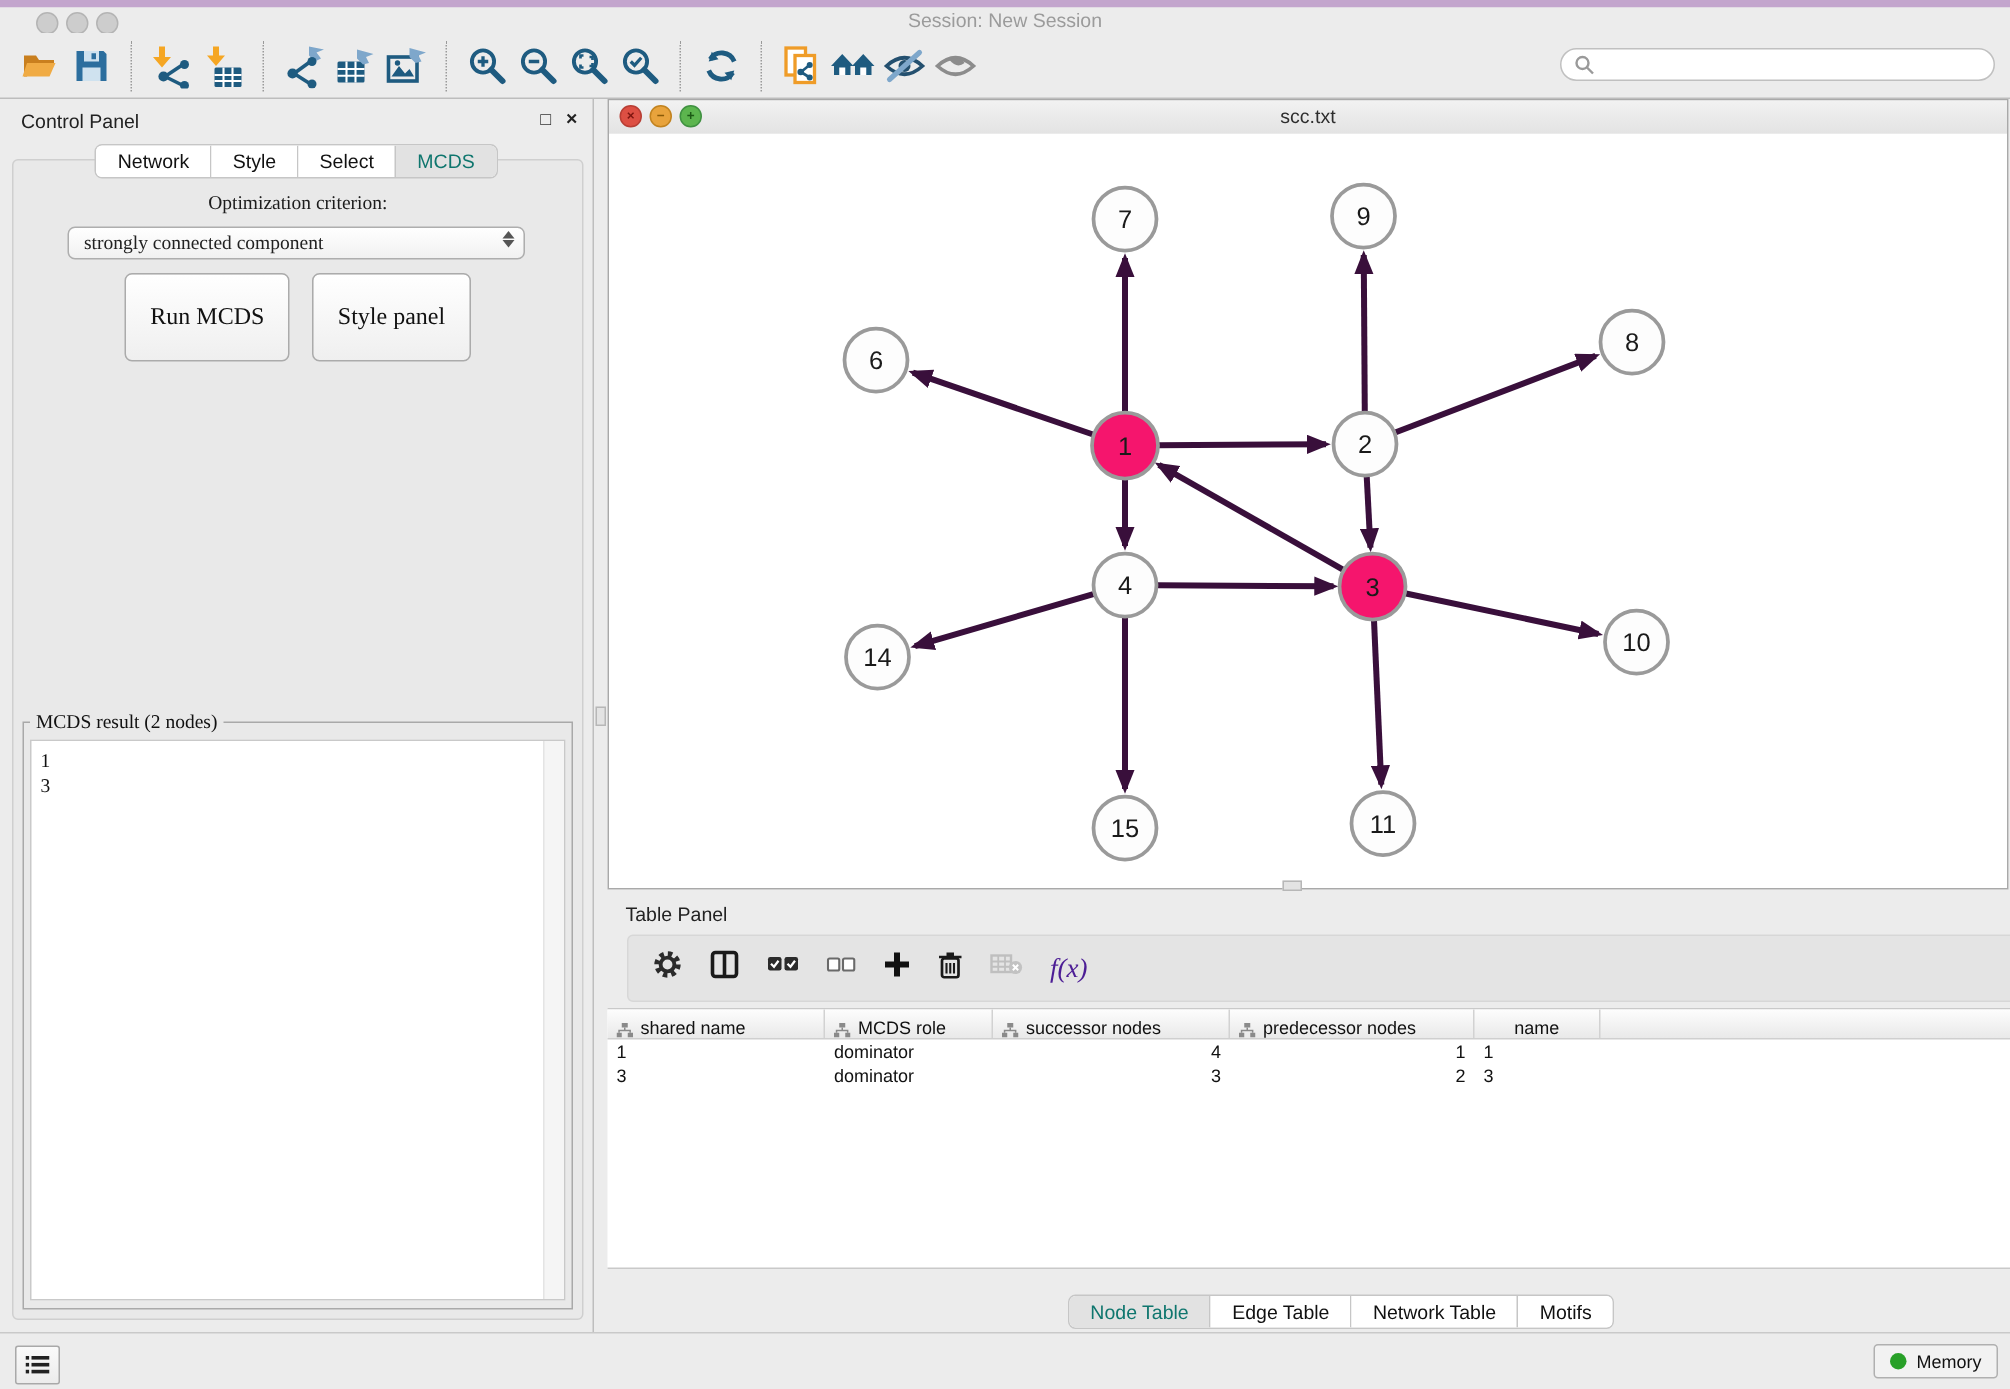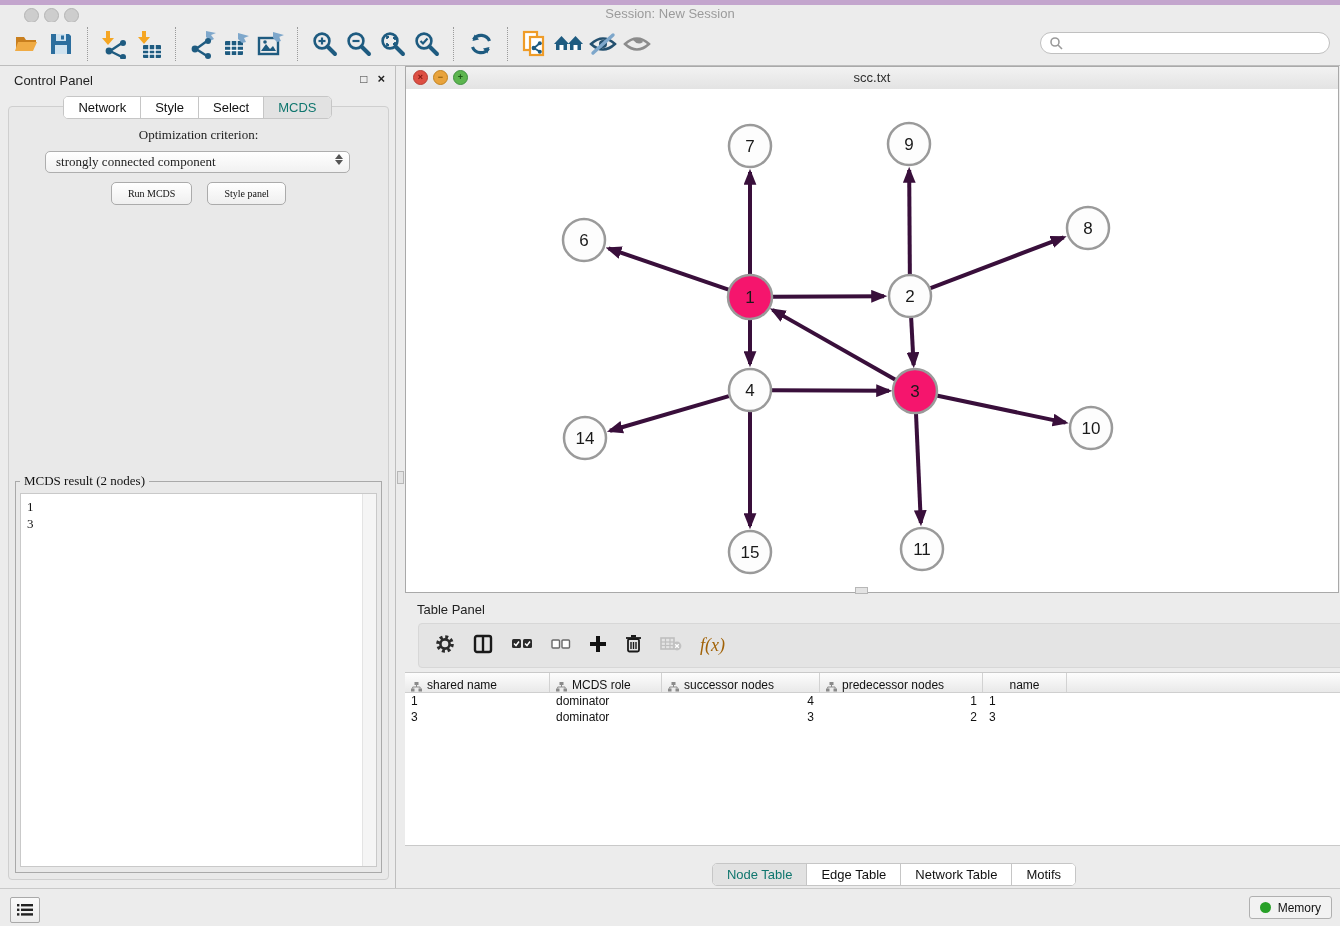--- a/index.html
+++ b/index.html
@@ -37,21 +37,21 @@
   .cp-content{position:absolute;left:8px;right:6px;top:40px;bottom:8px;background:#e9e9e9;
       border:1px solid #cfcfcf;border-radius:4px;font-family:Liberation Serif, serif;}
   .crit-label{position:absolute;left:0;right:0;top:20px;text-align:center;font-size:13px;color:#1c1c1c;}
   .dropdown{position:absolute;left:36px;right:38px;top:44px;height:22px;background:linear-gradient(#ffffff,#f1f1f1);
       border:1px solid #aeaeae;border-radius:5px;display:flex;align-items:center;padding-left:10px;box-sizing:border-box;font-size:13px;}
   .dropdown .spin{position:absolute;right:6px;top:2px;display:flex;flex-direction:column;gap:1px;}
   .spin i{display:block;width:0;height:0;border-left:4px solid transparent;border-right:4px solid transparent;}
   .spin .up{border-bottom:5px solid #555;}
   .spin .dn{border-top:5px solid #555;}
   .btnrow{position:absolute;left:0;right:0;top:75px;display:flex;justify-content:center;gap:15px;}
-  .mac-btn{height:21px;padding:0 16px;font-size:10px;background:linear-gradient(#ffffff,#efefef);
+  .mac-btn{height:21px;padding:18px 16px;font-size:16px;background:linear-gradient(#ffffff,#efefef);
       border:1px solid #ababab;border-radius:5px;display:flex;align-items:center;color:#111;}
   .result-group{position:absolute;left:6px;right:6px;top:374px;bottom:6px;border:1px solid #a9a9a9;background:#e9e9e9;}
   .result-legend{position:absolute;top:-9px;left:4px;background:#e9e9e9;padding:0 4px;font-size:13px;color:#111;}
   .result-area{position:absolute;left:4px;right:4px;top:11px;bottom:5px;background:#fff;border:1px solid #c9c9c9;}
   .result-scroll{position:absolute;right:0;top:0;bottom:0;width:13px;background:#f5f5f5;border-left:1px solid #e4e4e4;}
   .result-text{position:absolute;left:6px;top:4px;font-size:13px;line-height:17px;color:#111;}
   
   .net-window{position:absolute;left:405px;top:66px;width:934px;height:527px;background:#fff;
       border:1px solid #a9a9a9;box-sizing:border-box;}
   .net-titlebar{position:relative;height:22px;background:linear-gradient(#f2f2f2,#e3e3e3);border-bottom:1px solid #bdbdbd;}
@@ -60,21 +60,21 @@
   .tl.yel{background:#e8a33c;border:1px solid #c2831f;color:#8a5a07;}
   .tl.grn{background:#5cb54e;border:1px solid #3f9140;color:#1c5a16;}
   .net-canvas{position:absolute;left:0;right:0;top:22px;bottom:0;background:#fff;}
   .net-canvas svg{width:100%;height:100%;display:block;}
   .split-handle-v{position:absolute;left:397px;top:471px;width:7px;height:13px;background:#e3e3e3;border:1px solid #b7b7b7;box-sizing:border-box;}
   .split-handle-h{position:absolute;left:855px;top:587px;width:13px;height:7px;background:#e3e3e3;border:1px solid #b7b7b7;box-sizing:border-box;}
   
   .table-panel{position:absolute;left:405px;top:595px;width:978px;height:293px;background:#ececec;}
   .tp-toolbar{position:absolute;left:13px;right:9px;top:28px;height:45px;background:#e4e4e4;
       border:1px solid #d7d7d7;border-radius:4px;display:flex;align-items:center;padding-left:16px;gap:18px;box-sizing:border-box;}
-  .fx{font-family:"Liberation Serif",serif;font-style:italic;font-size:18px;color:#a16207;}
+  .fx{font-family:"Liberation Serif",serif;font-style:italic;font-size:18px;color:#4c1d95;}
   .tbl{position:absolute;left:0;right:0;top:77px;height:172px;background:#fff;border-top:1px solid #c9c9c9;border-bottom:1px solid #c9c9c9;}
   .thead{display:flex;height:19px;background:linear-gradient(#fdfdfd,#e9e9e9);border-bottom:1px solid #cfcfcf;font-size:12px;color:#111;}
   .th{display:flex;align-items:flex-end;gap:5px;padding-left:6px;border-right:1px solid #d2d2d2;box-sizing:border-box;}
   .th.center{justify-content:center;padding-left:0;}
   .trow{display:flex;height:16px;font-size:12px;color:#111;align-items:center;}
   .td{padding:0 6px;box-sizing:border-box;overflow:hidden;white-space:nowrap;}
   .td.right{text-align:right;}
   .c0{width:145px;}.c1{width:112px;}.c2{width:158px;}.c3{width:163px;}.c4{width:84px;}
   .tp-tabs{position:absolute;left:0;right:0;top:268px;display:flex;justify-content:center;}
   

